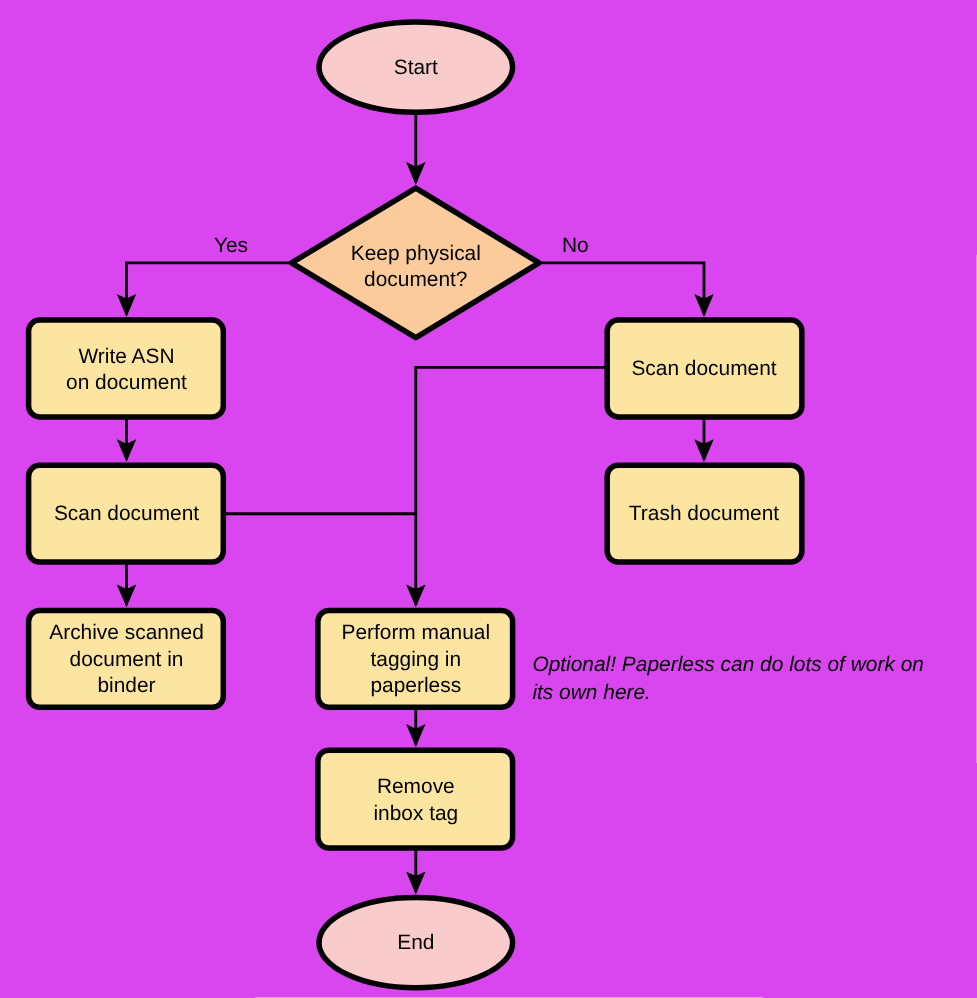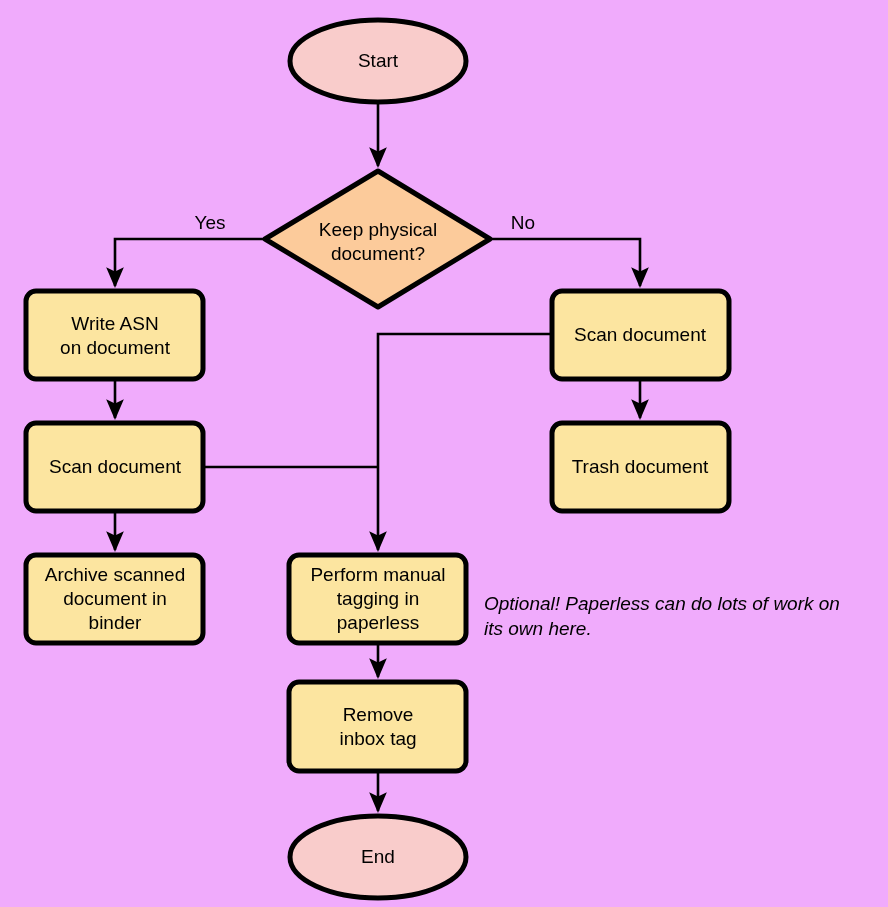--- a/index.html
+++ b/index.html
@@ -8,21 +8,21 @@
     padding: 0;
     background: #ffffff;
   }
   body {
     font-family: "Liberation Sans", sans-serif;
   }
   #canvas {
     position: relative;
     width: 888px;
     height: 907px;
-    background: #f0abfc;
+    background: #d946ef;
     overflow: hidden;
   }
   #flow-svg {
     position: absolute;
     top: 0;
     left: 0;
     width: 888px;
     height: 907px;
   }
   .node-label {

